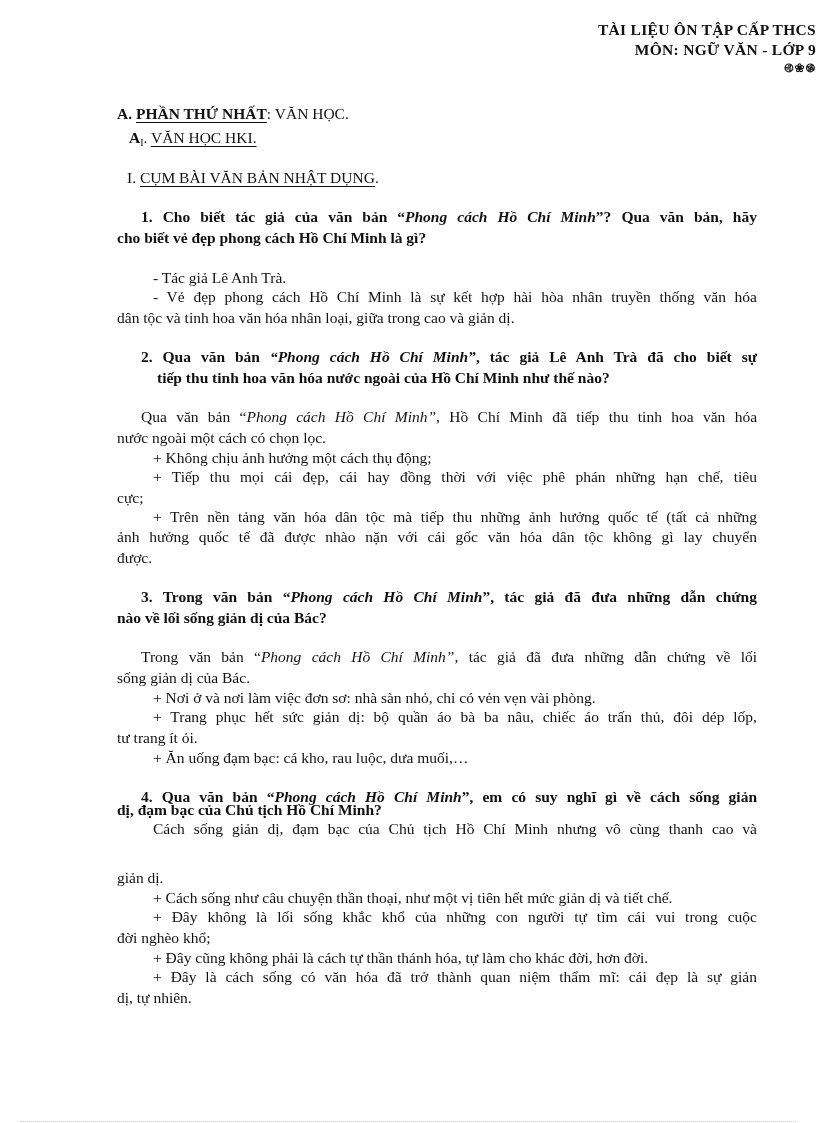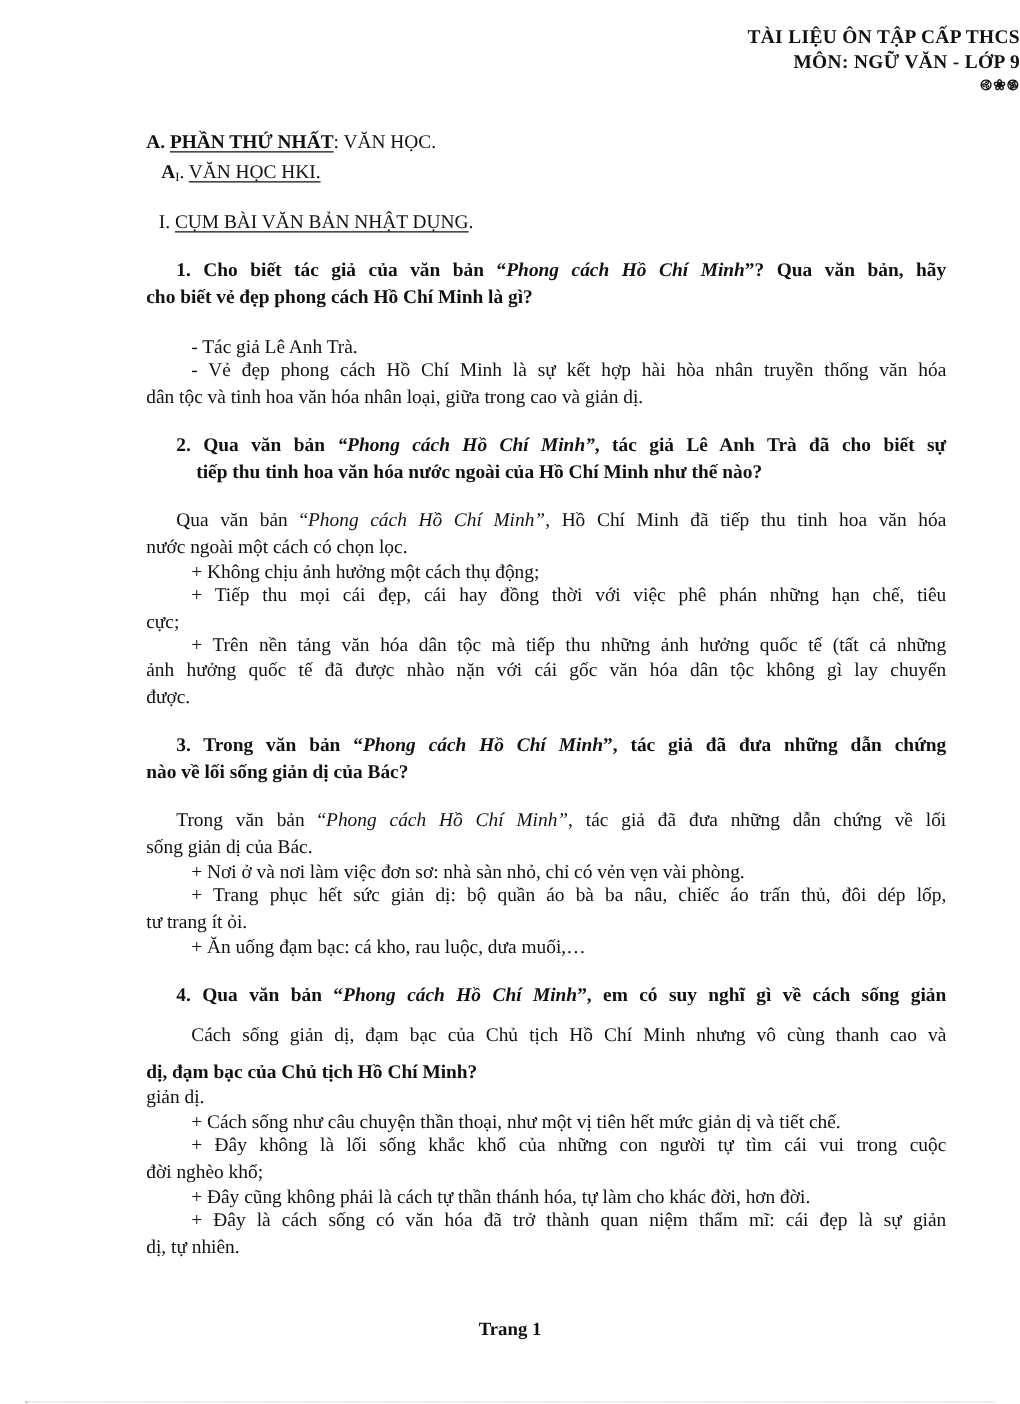--- a/index.html
+++ b/index.html
@@ -75,26 +75,25 @@
     </div>
     <div class="line" style="top:564px;left:0;">sống giản dị của Bác.</div>
     <div class="line" style="top:584px;left:36px;">+ Nơi ở và nơi làm việc đơn sơ: nhà sàn nhỏ, chỉ có vẻn vẹn vài phòng.</div>
     <div class="just" style="top:604px;padding-left:36px;width:604px;">+ Trang phục hết sức giản dị: bộ quần áo bà ba nâu, chiếc áo trấn thủ, đôi dép lốp,</div>
     <div class="line" style="top:624px;left:0;">tư trang ít ỏi.</div>
     <div class="line" style="top:644px;left:36px;">+ Ăn uống đạm bạc: cá kho, rau luộc, dưa muối,…</div>
 
     <div class="just b" style="top:684px;padding-left:24px;width:616px;">
       <span>4. Qua văn bản “</span><span class="i">Phong cách Hồ Chí Minh</span><span>”, em có suy nghĩ gì về cách sống giản</span>
     </div>
-    <div class="line b" style="top:744px;left:0;font-family:Liberation Serif, serif;">dị, đạm bạc của Chủ tịch Hồ Chí Minh?</div>
+    <div class="line b" style="top:696px;left:0;font-family:Liberation Serif, serif;">dị, đạm bạc của Chủ tịch Hồ Chí Minh?</div>
     <div class="just" style="top:716px;padding-left:36px;width:604px;font-family:Liberation Serif, serif;">Cách sống giản dị, đạm bạc của Chủ tịch Hồ Chí Minh nhưng vô cùng thanh cao và</div>
     <div class="line" style="top:764px;left:0;">giản dị.</div>
     <div class="line" style="top:784px;left:36px;">+ Cách sống như câu chuyện thần thoại, như một vị tiên hết mức giản dị và tiết chế.</div>
     <div class="just" style="top:804px;padding-left:36px;width:604px;">+ Đây không là lối sống khắc khổ của những  con người tự tìm cái vui trong cuộc</div>
     <div class="line" style="top:824px;left:0;">đời nghèo khổ;</div>
     <div class="line" style="top:844px;left:36px;">+ Đây cũng không phải là cách tự thần thánh hóa, tự làm cho khác đời, hơn đời.</div>
     <div class="just" style="top:864px;padding-left:36px;width:604px;">+ Đây là cách sống có văn hóa đã trở thành quan niệm thẩm mĩ: cái đẹp là sự giản</div>
     <div class="line" style="top:884px;left:0;">dị, tự nhiên.</div>
   </div>
 
-  <div class="footer">Trang 1</div>
   <div class="dotted"></div>
 </div>
 
 </body></html>

